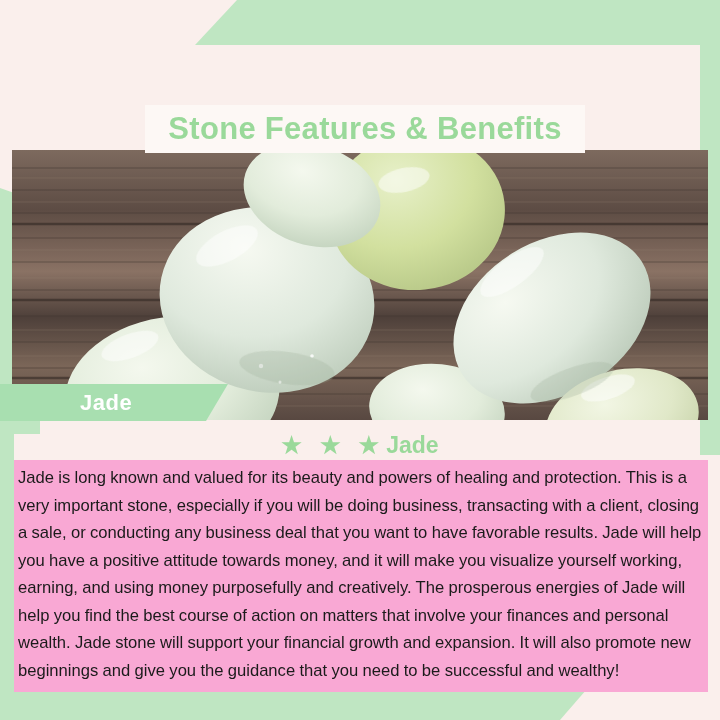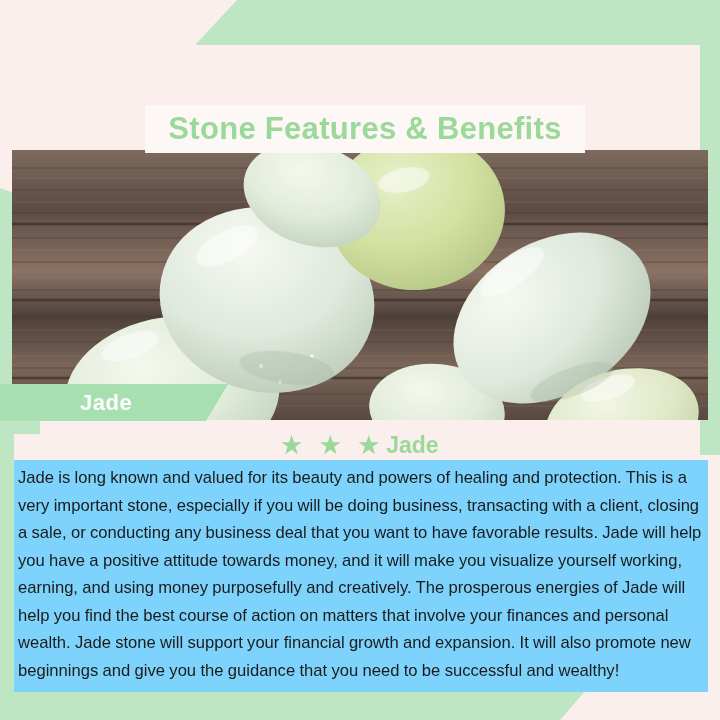--- a/index.html
+++ b/index.html
@@ -102,21 +102,21 @@
   .benefit{
     display:flex;align-items:center;gap:7px;
     color:#9ad99a;font-size:23px;font-weight:bold;
     white-space:nowrap;
   }
   .star{color:#9ad99a;font-size:23px;line-height:1;}
 
   
   .body-copy{
     position:absolute;top:460px;left:14px;width:694px;
-    background:#7dd3fc;
+    background:#f9a8d4;
     padding:4px 4px 8px 4px;
     box-sizing:border-box;
     z-index:6;
   }
   .body-copy p{
     margin:0;
     font-size:16.6px;
     line-height:27.5px;
     color:#1b1b1b;
     text-align:left;

